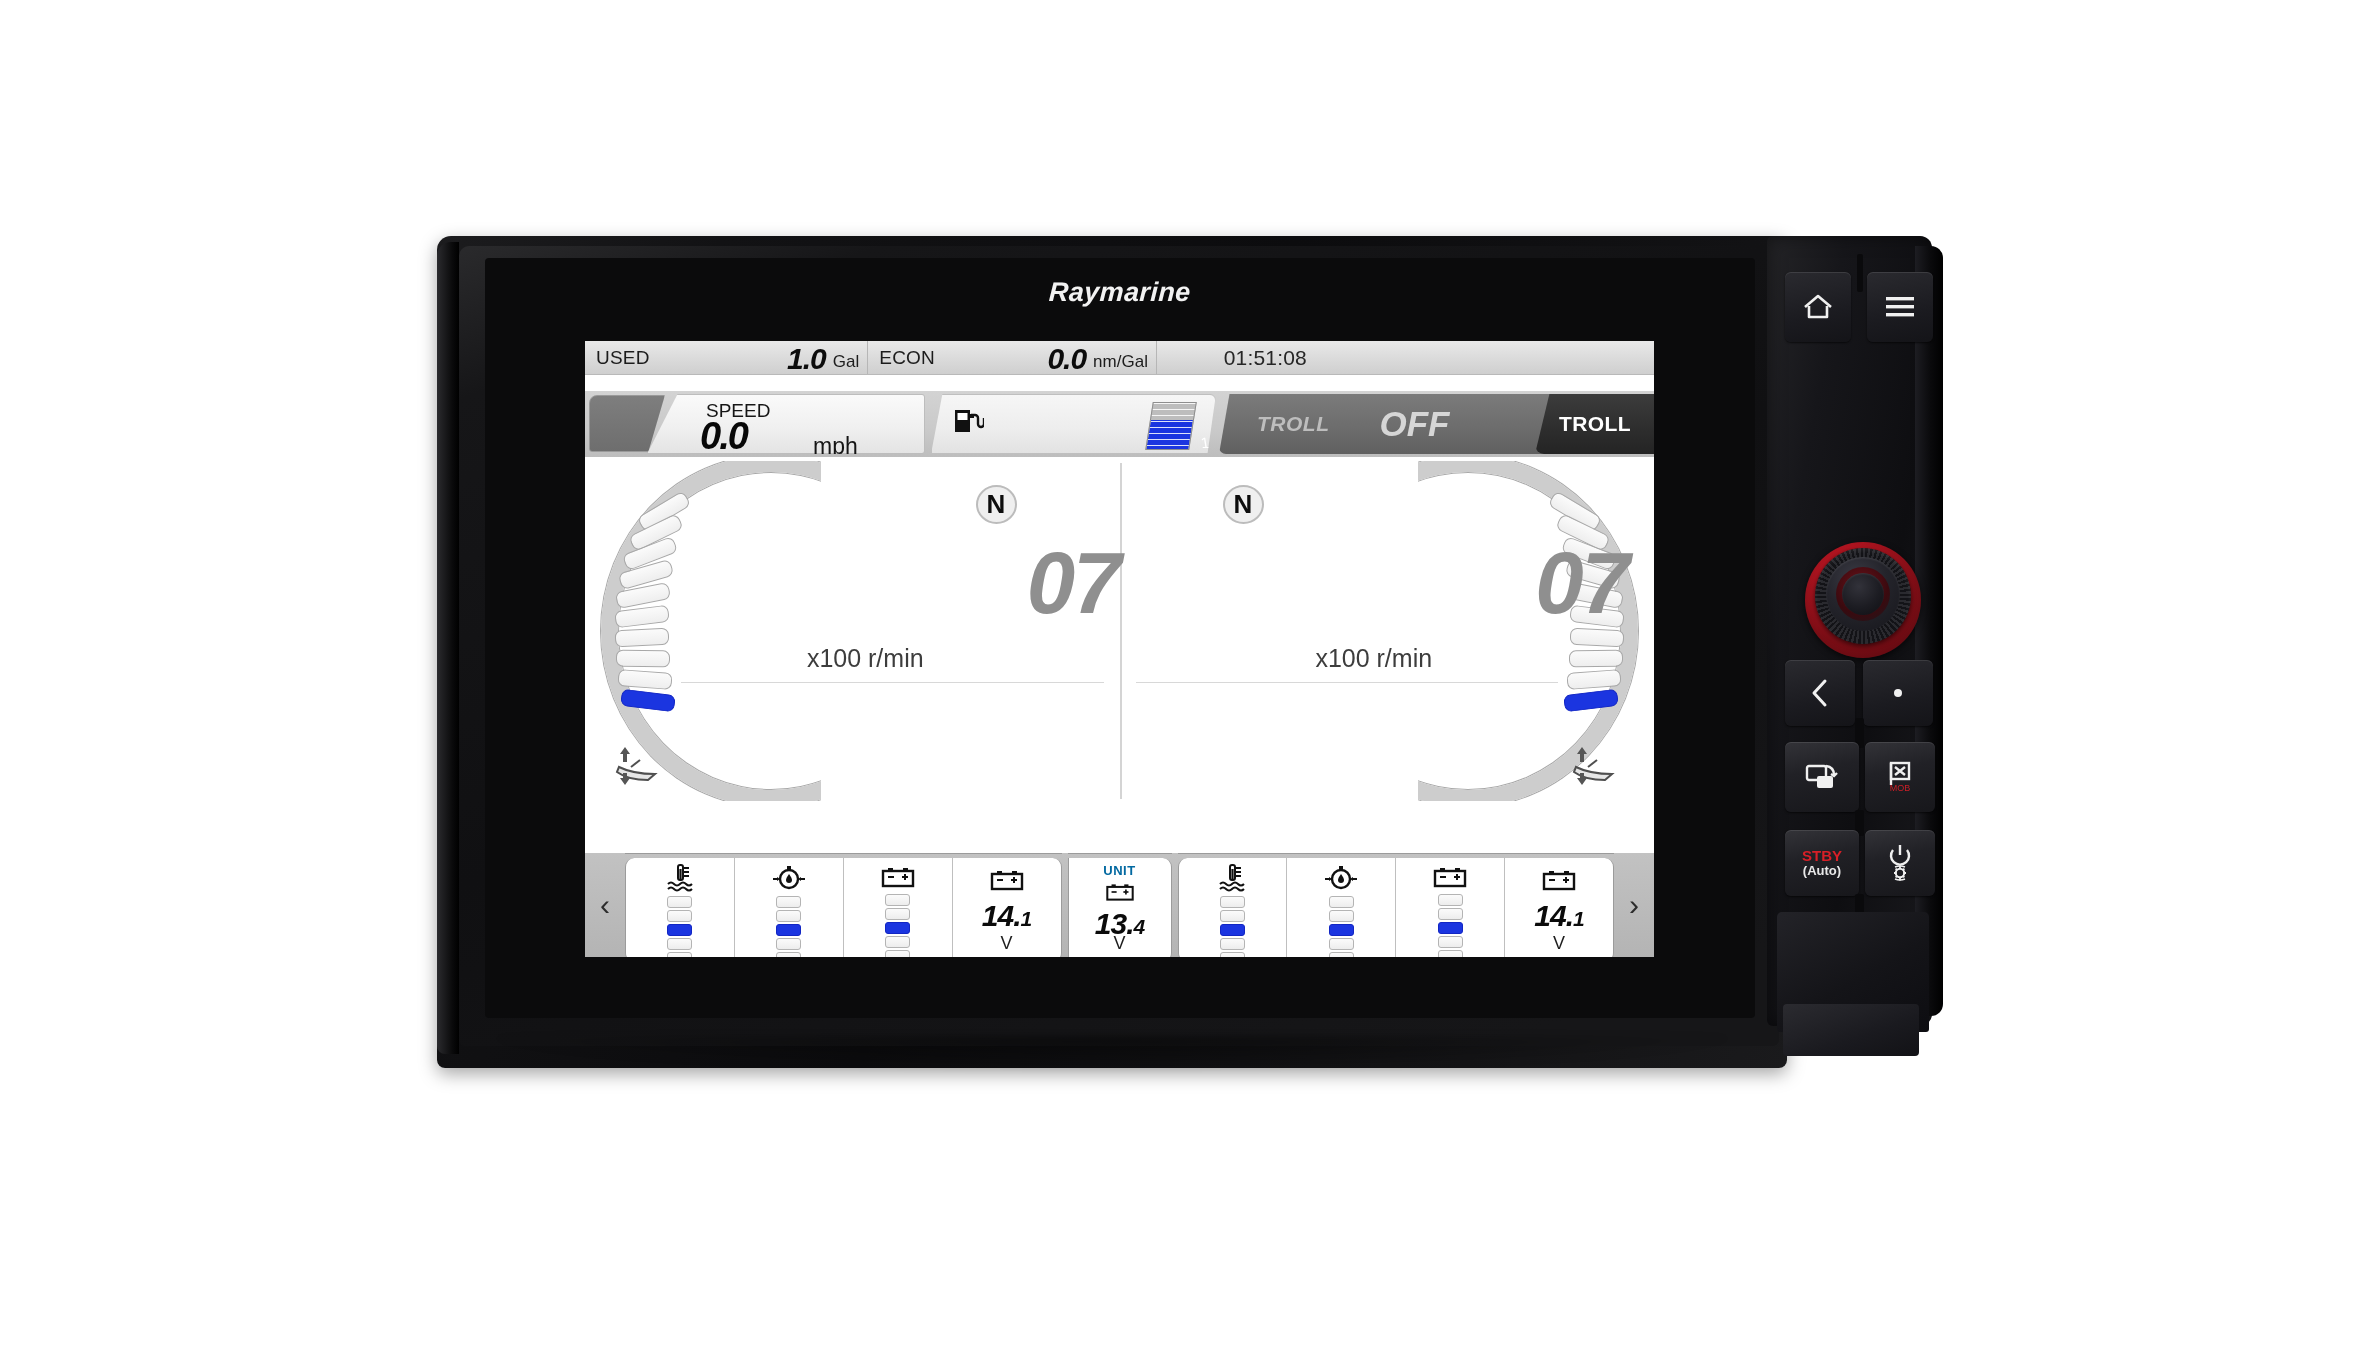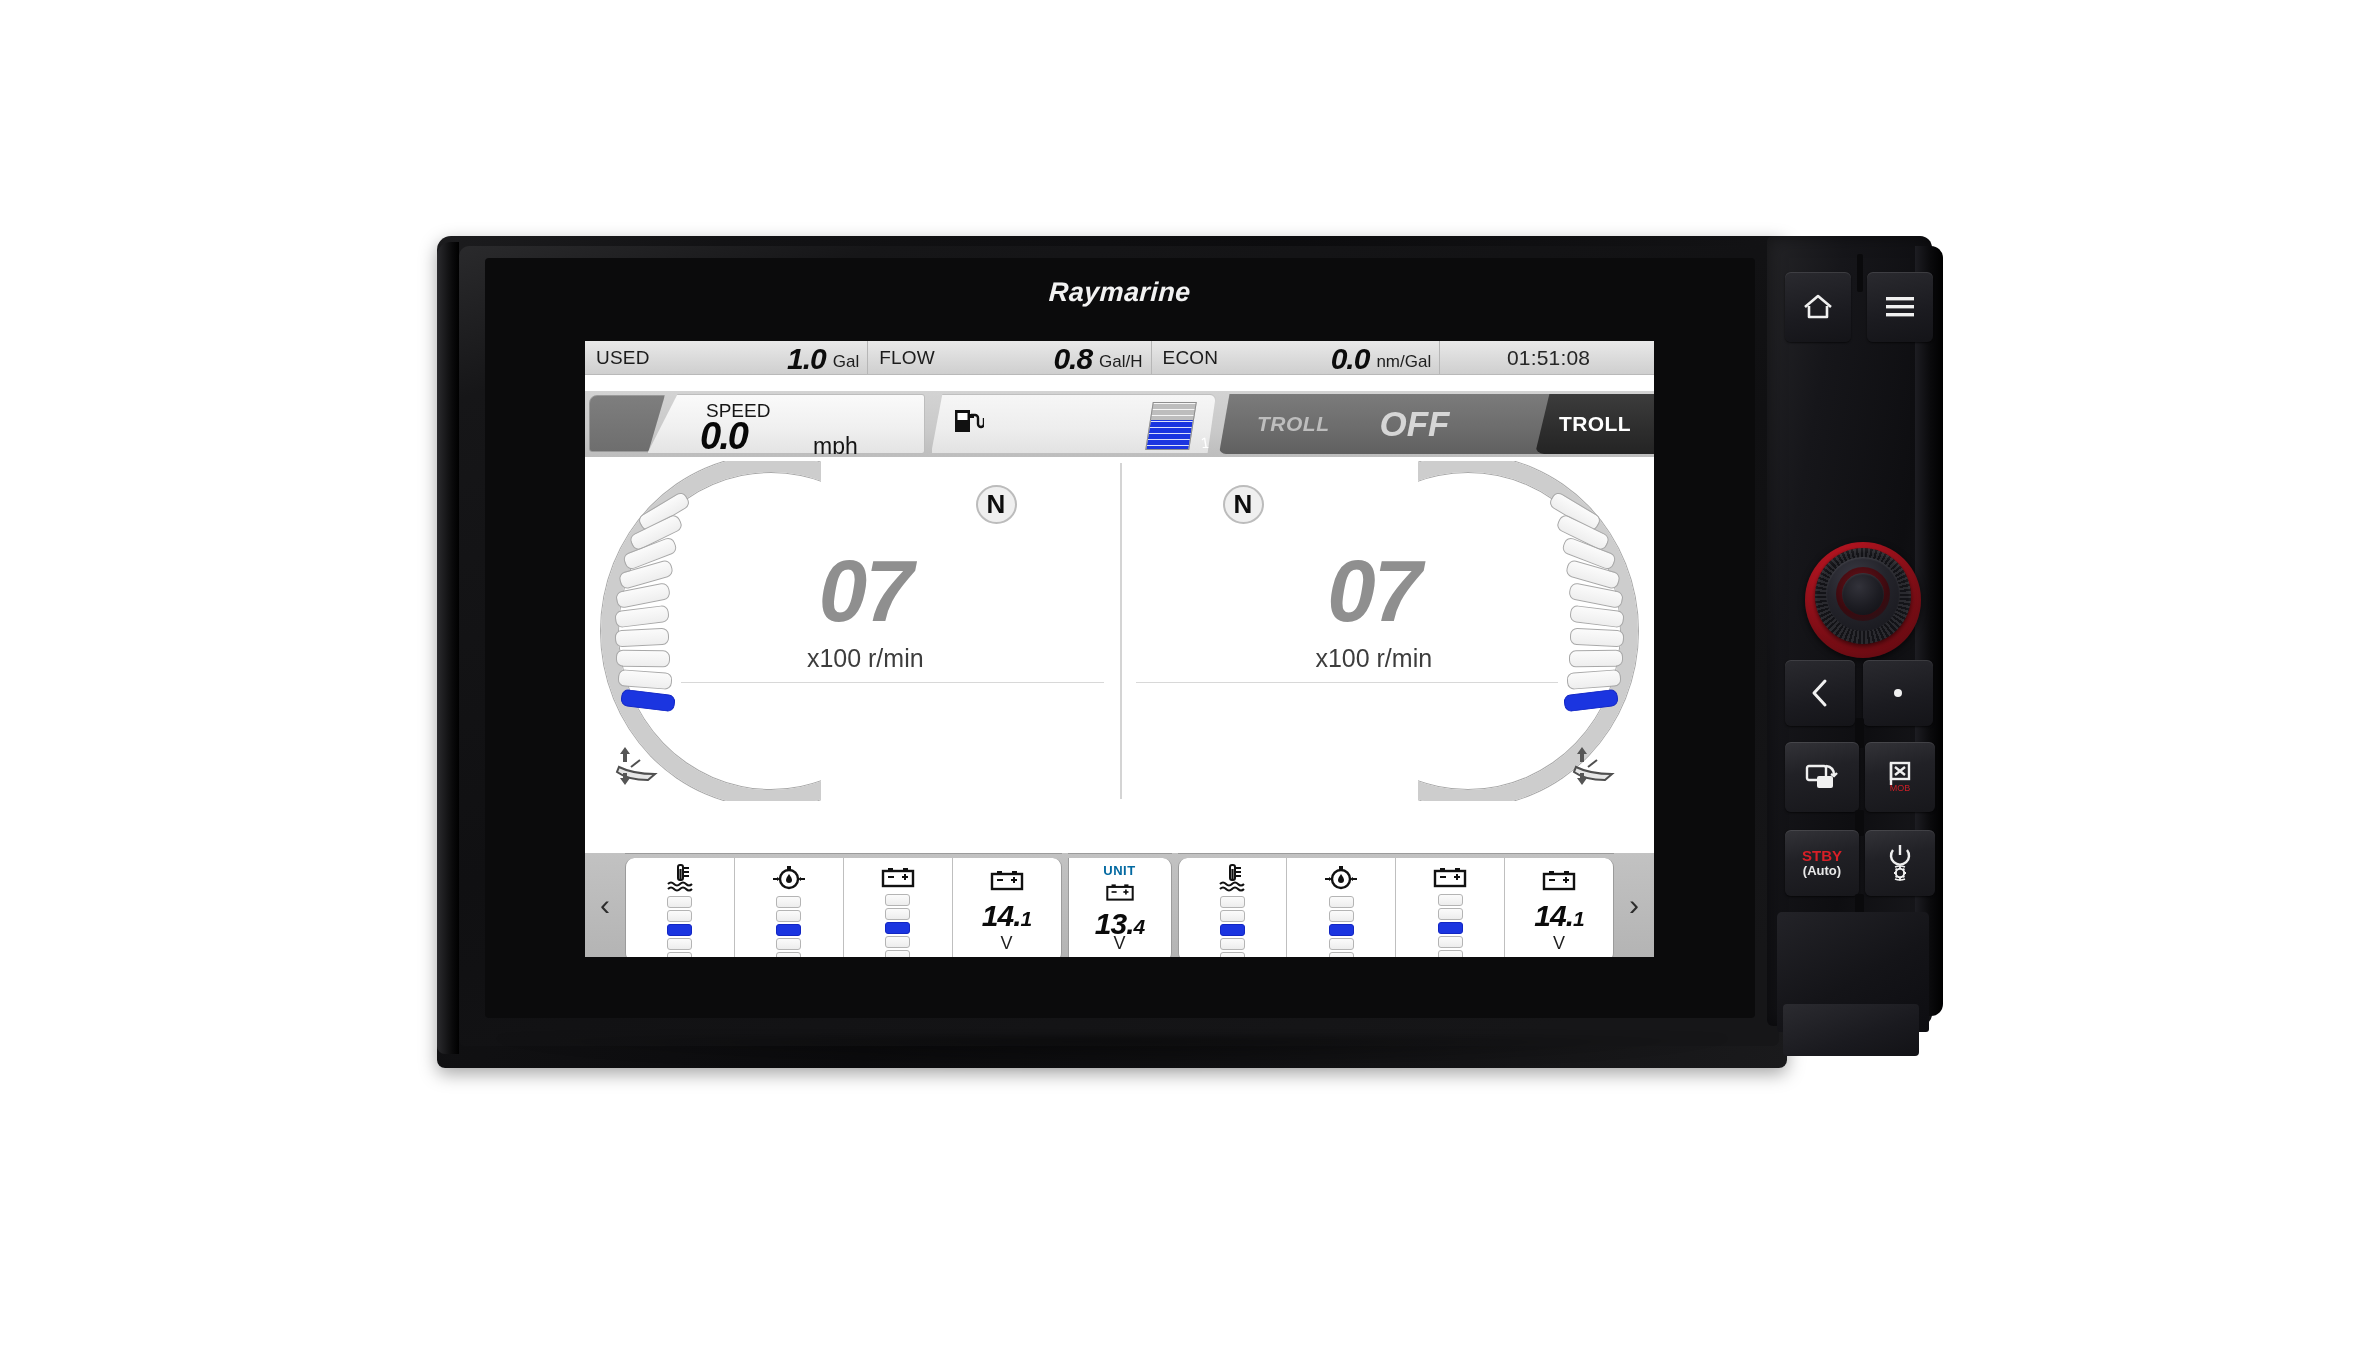--- a/index.html
+++ b/index.html
@@ -229,22 +229,22 @@
     position: absolute; top: 28px;
     width: 41px; height: 39px; border-radius: 50%;
     background: #efefef; border: 2px solid #bcbcbc;
     display:flex; align-items:center; justify-content:center;
     font-size: 26px; font-weight: bold; color: #0d0d0d;
   }
   .engine.left .ngear { right: 103px; }
   .engine.right .ngear { left: 103px; }
 
   .rpmval {
-    position: absolute; top: 90px; width: 100%;
-    text-align: center;
+    position: absolute; top: 82px; width: 100%;
+    text-align: right;
     font-size: 87px; font-weight: bold; font-style: italic;
     color: #8f8f8f; letter-spacing: -2px; line-height: 1;
     padding-left: 26px;
   }
   .engine.right .rpmval { padding-left: 0; padding-right: 26px; }
   .rpmunit {
     position: absolute; top: 187px; width: 100%; text-align:center;
     font-size: 25px; color: #3d3d3d; padding-left: 26px;
   }
   .engine.right .rpmunit { padding-left:0; padding-right: 26px; }
@@ -355,25 +355,20 @@
     </div>
 
 
     <div class="lcd">
 
       <div class="topstrip">
         <div class="tcell" style="width:26.5%">
           <span class="tlabel">USED</span>
           <span class="tval">1.0</span>
           <span class="tunit">Gal</span>
-        </div>
-        <div class="tcell" style="width:26.5%">
-          <span class="tlabel">FLOW</span>
-          <span class="tval">0.8</span>
-          <span class="tunit">Gal/H</span>
         </div>
         <div class="tcell" style="width:27%">
           <span class="tlabel">ECON</span>
           <span class="tval">0.0</span>
           <span class="tunit">nm/Gal</span>
         </div>
         <div class="tcell" style="width:20%">
           <span class="tclock">01:51:08</span>
         </div>
       </div>

